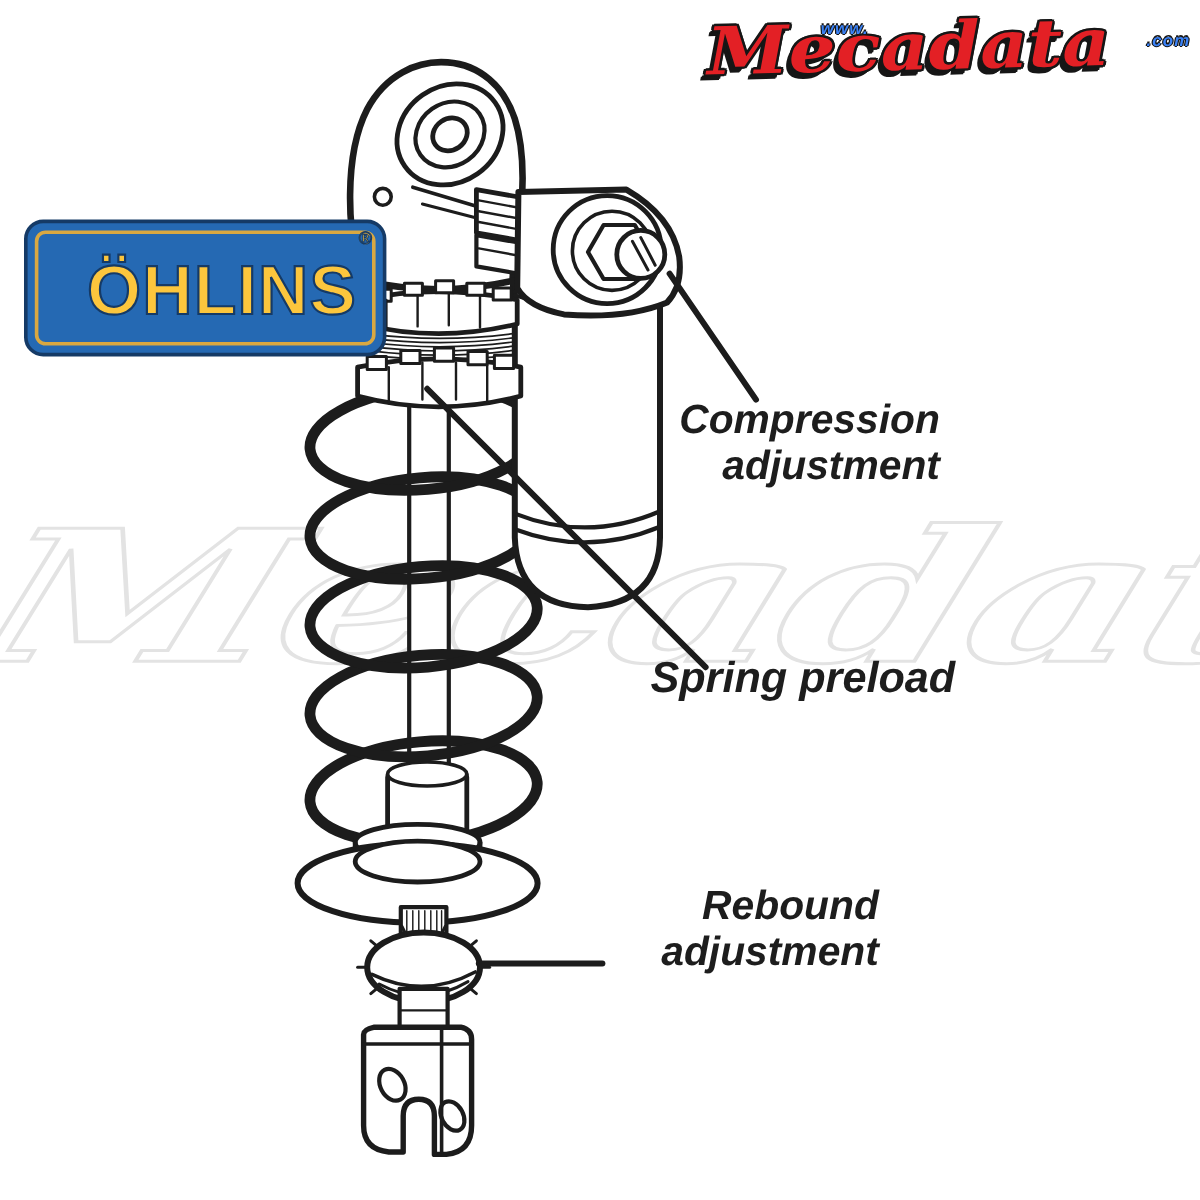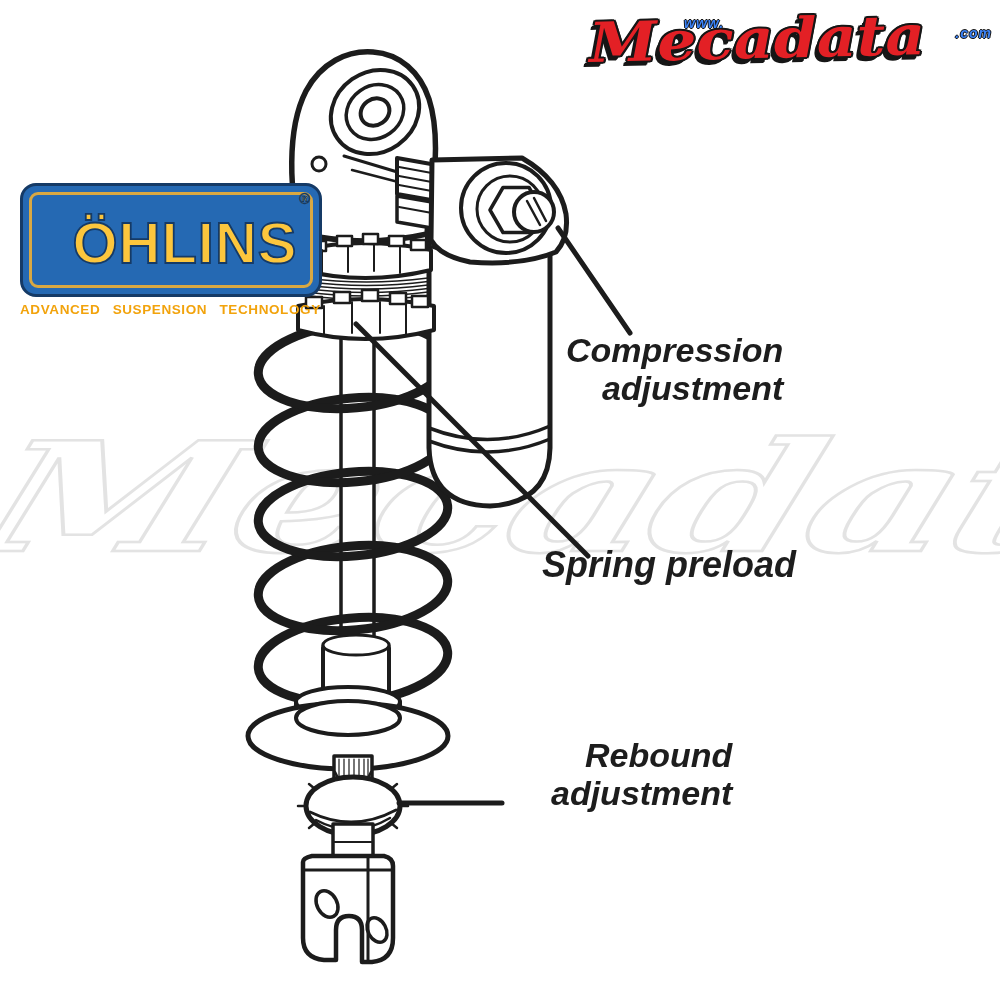--- a/index.html
+++ b/index.html
@@ -222,14 +222,13 @@
   <div class="meca-small meca-www">www.</div>
   <div class="meca-small meca-com">.com</div>
 </div>
 
 <div class="ohlins">
   <div class="ohlins-panel">
     <div class="ohlins-frame"></div>
     <div class="ohlins-word">ÖHLINS</div>
     <div class="ohlins-reg">®</div>
   </div>
-  <div class="ohlins-tagline">ADVANCED SUSPENSION TECHNOLOGY</div>
 </div>
 
 </body></html>

